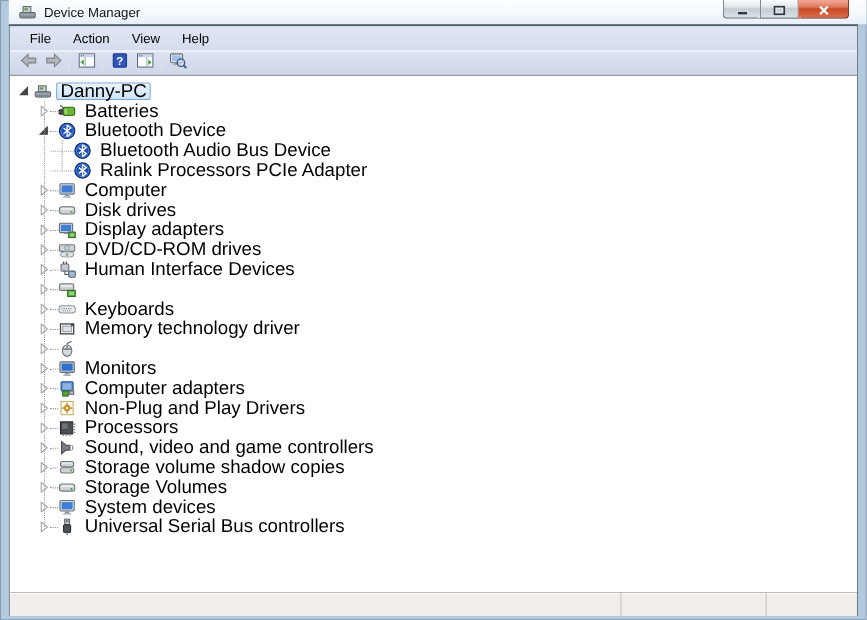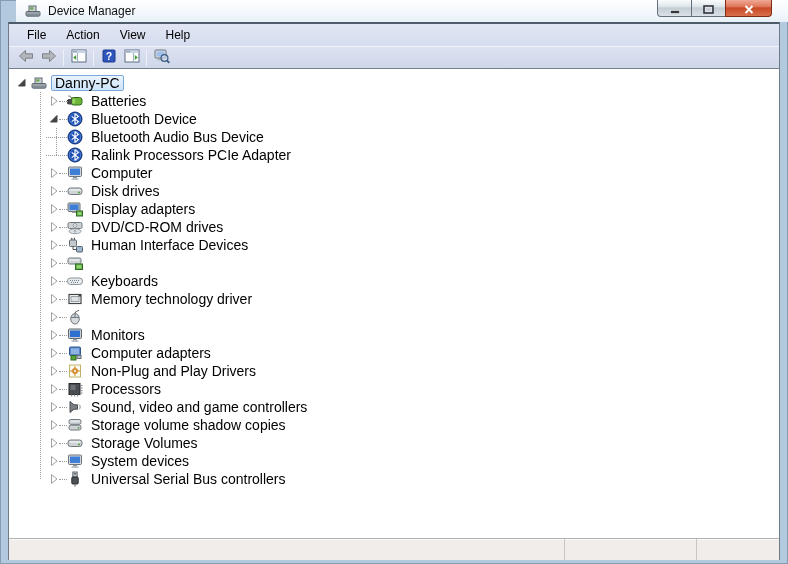--- a/index.html
+++ b/index.html
@@ -1,20 +1,20 @@
 <!DOCTYPE html>
 <html><head>
 <meta charset="utf-8">
 <style>
   *{box-sizing:border-box;margin:0;padding:0}
   html,body{width:788px;height:564px;overflow:hidden;font-family:"Liberation Sans",sans-serif}
   .window{position:relative;width:788px;height:564px;background:#b3cade;box-shadow:inset 0 0 0 1px #869cb2;overflow:hidden}
 
   
-  .titlebar{position:absolute;top:0;left:16px;right:0;height:22px;
+  .titlebar{position:absolute;top:0;left:8px;right:0;height:22px;
     background:linear-gradient(180deg,#fdfeff 0%,#f4f9fd 55%,#e7f0f8 100%);
     display:flex;align-items:center;padding-left:9px}
   .title-icon{width:16px;height:16px;flex:none}
   .title-text{font-size:12px;color:#111;margin-left:7px}
   .win-controls{position:absolute;top:0;right:16px;display:flex;height:17px}
   .win-btn{height:17px;border:1px solid #62707c;border-top:none;
     background:linear-gradient(180deg,#fafcfd 0%,#dfe6ea 40%,#c3cdd4 50%,#dbe2e7 100%);
     display:flex;align-items:flex-end;justify-content:center;padding-bottom:2px;cursor:default}
   .win-btn.minimize{width:35px;border-radius:0 0 0 4px}
   .win-btn.maximize{width:33px;border-left:none;border-right:none}
@@ -27,22 +27,22 @@
   .menubar{height:23px;flex:none;background:linear-gradient(180deg,#e1e6f3 0%,#d5dcee 100%);
     border-bottom:1px solid #f2f4fa;display:flex;align-items:center;padding-left:8px;font-size:12px;color:#000}
   .menu-item{padding:4px 10px;cursor:default}
   .toolbar{height:22px;flex:none;background:linear-gradient(180deg,#dde2f1 0%,#cfd7e9 100%);
     border-bottom:1px solid #75808d;display:flex;align-items:center;padding-left:5px}
   .tb-btn{width:23px;height:21px;display:flex;align-items:center;justify-content:center;cursor:default}
   .tb-sep{width:1px;height:16px;background:#a9b2c4;border-right:1px solid #eef1f7;margin:0 3px}
 
   
   .tree{flex:1;background:#fff;position:relative;overflow:hidden;padding-top:5px}
-  .trow{height:18px;display:flex;align-items:center;font-size:14px;color:#000;white-space:nowrap}
-  .lv0{padding-left:8px}.lv1{padding-left:40px}.lv2{padding-left:37px}
+  .trow{height:18px;display:flex;align-items:center;font-size:17px;color:#000;white-space:nowrap}
+  .lv0{padding-left:8px}.lv1{padding-left:26px}.lv2{padding-left:37px}
   .expander{width:10px;height:10px;flex:none;display:flex;align-items:center;justify-content:center}
   .stub{height:0;border-top:1px dotted #9a9a9a;flex:none;width:8px}
   .stub-l2{width:21px}
   .ticon{width:16px;height:16px;flex:none;margin-right:4px}
   .lv0 .ticon{margin-left:4px}
   .tlabel{padding:0 3px;border:1px solid transparent;line-height:14px}
   .tlabel.selected{background:linear-gradient(180deg,#eaf4fd 0%,#cde4f9 100%);
     border:1px solid #7ea8d9;border-radius:2px}
   .guide{position:absolute;width:0;border-left:1px dotted #9a9a9a}
   #guide-root{left:31px;top:23px;height:387px}

